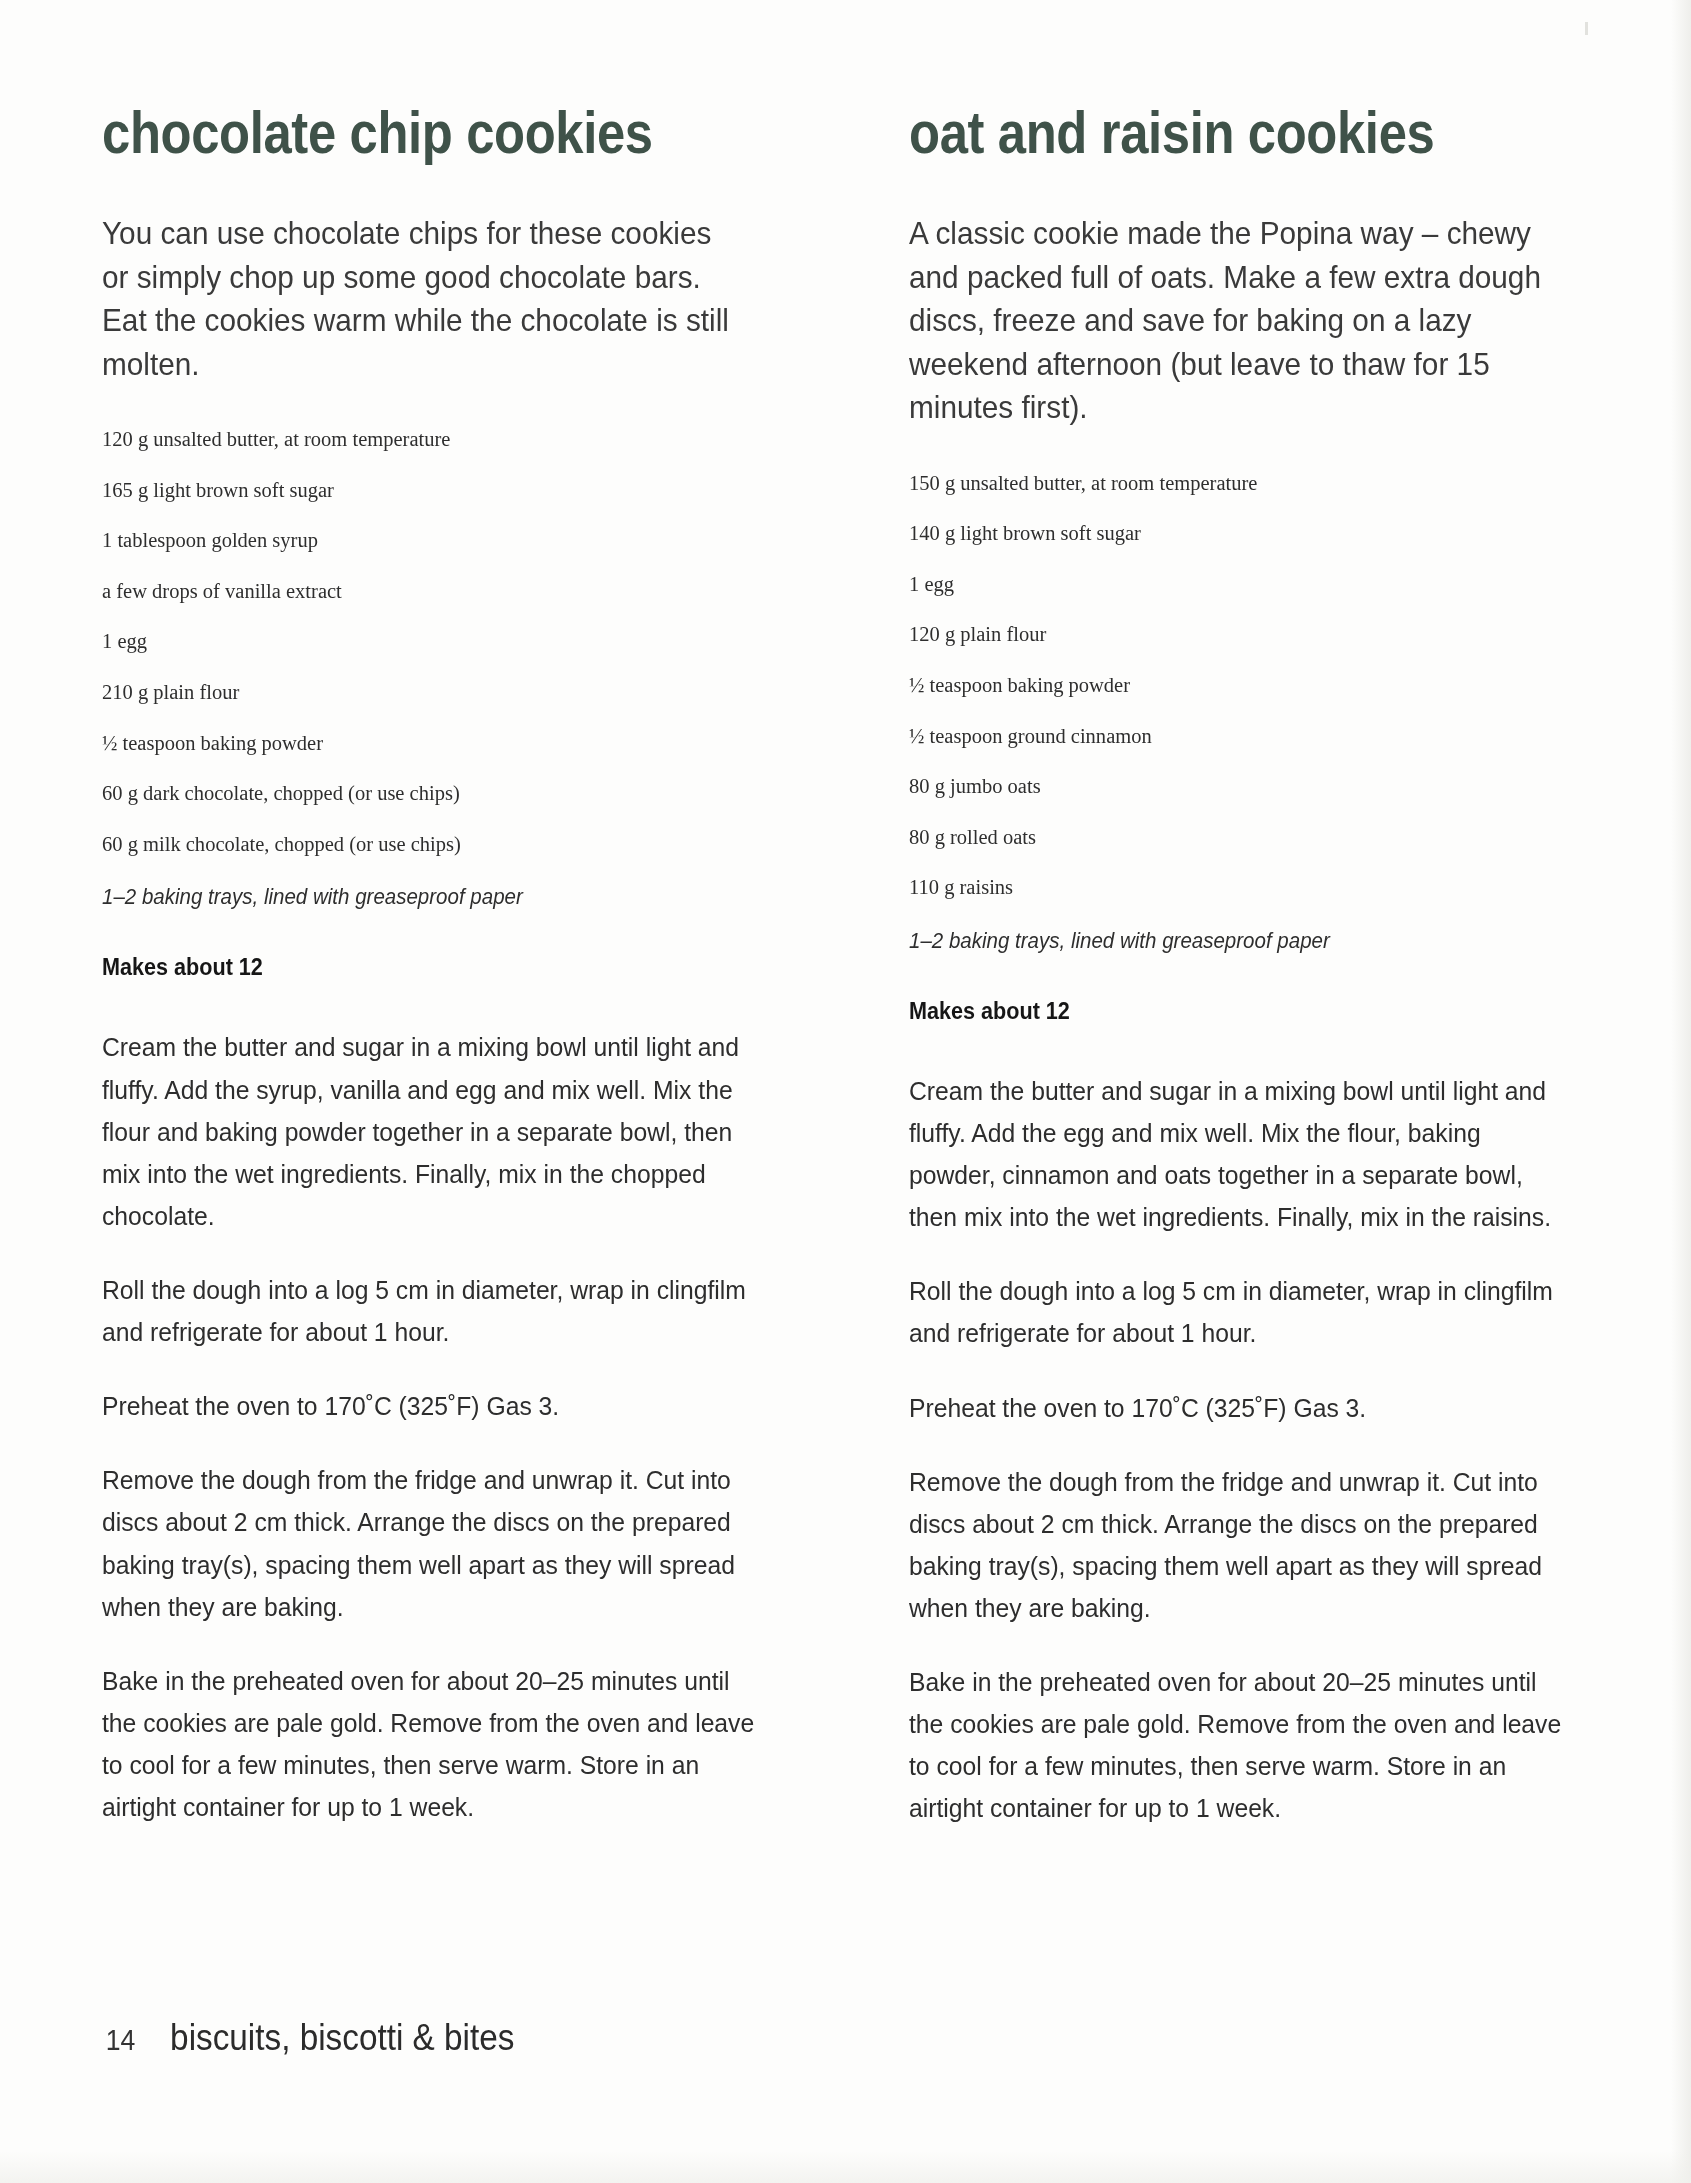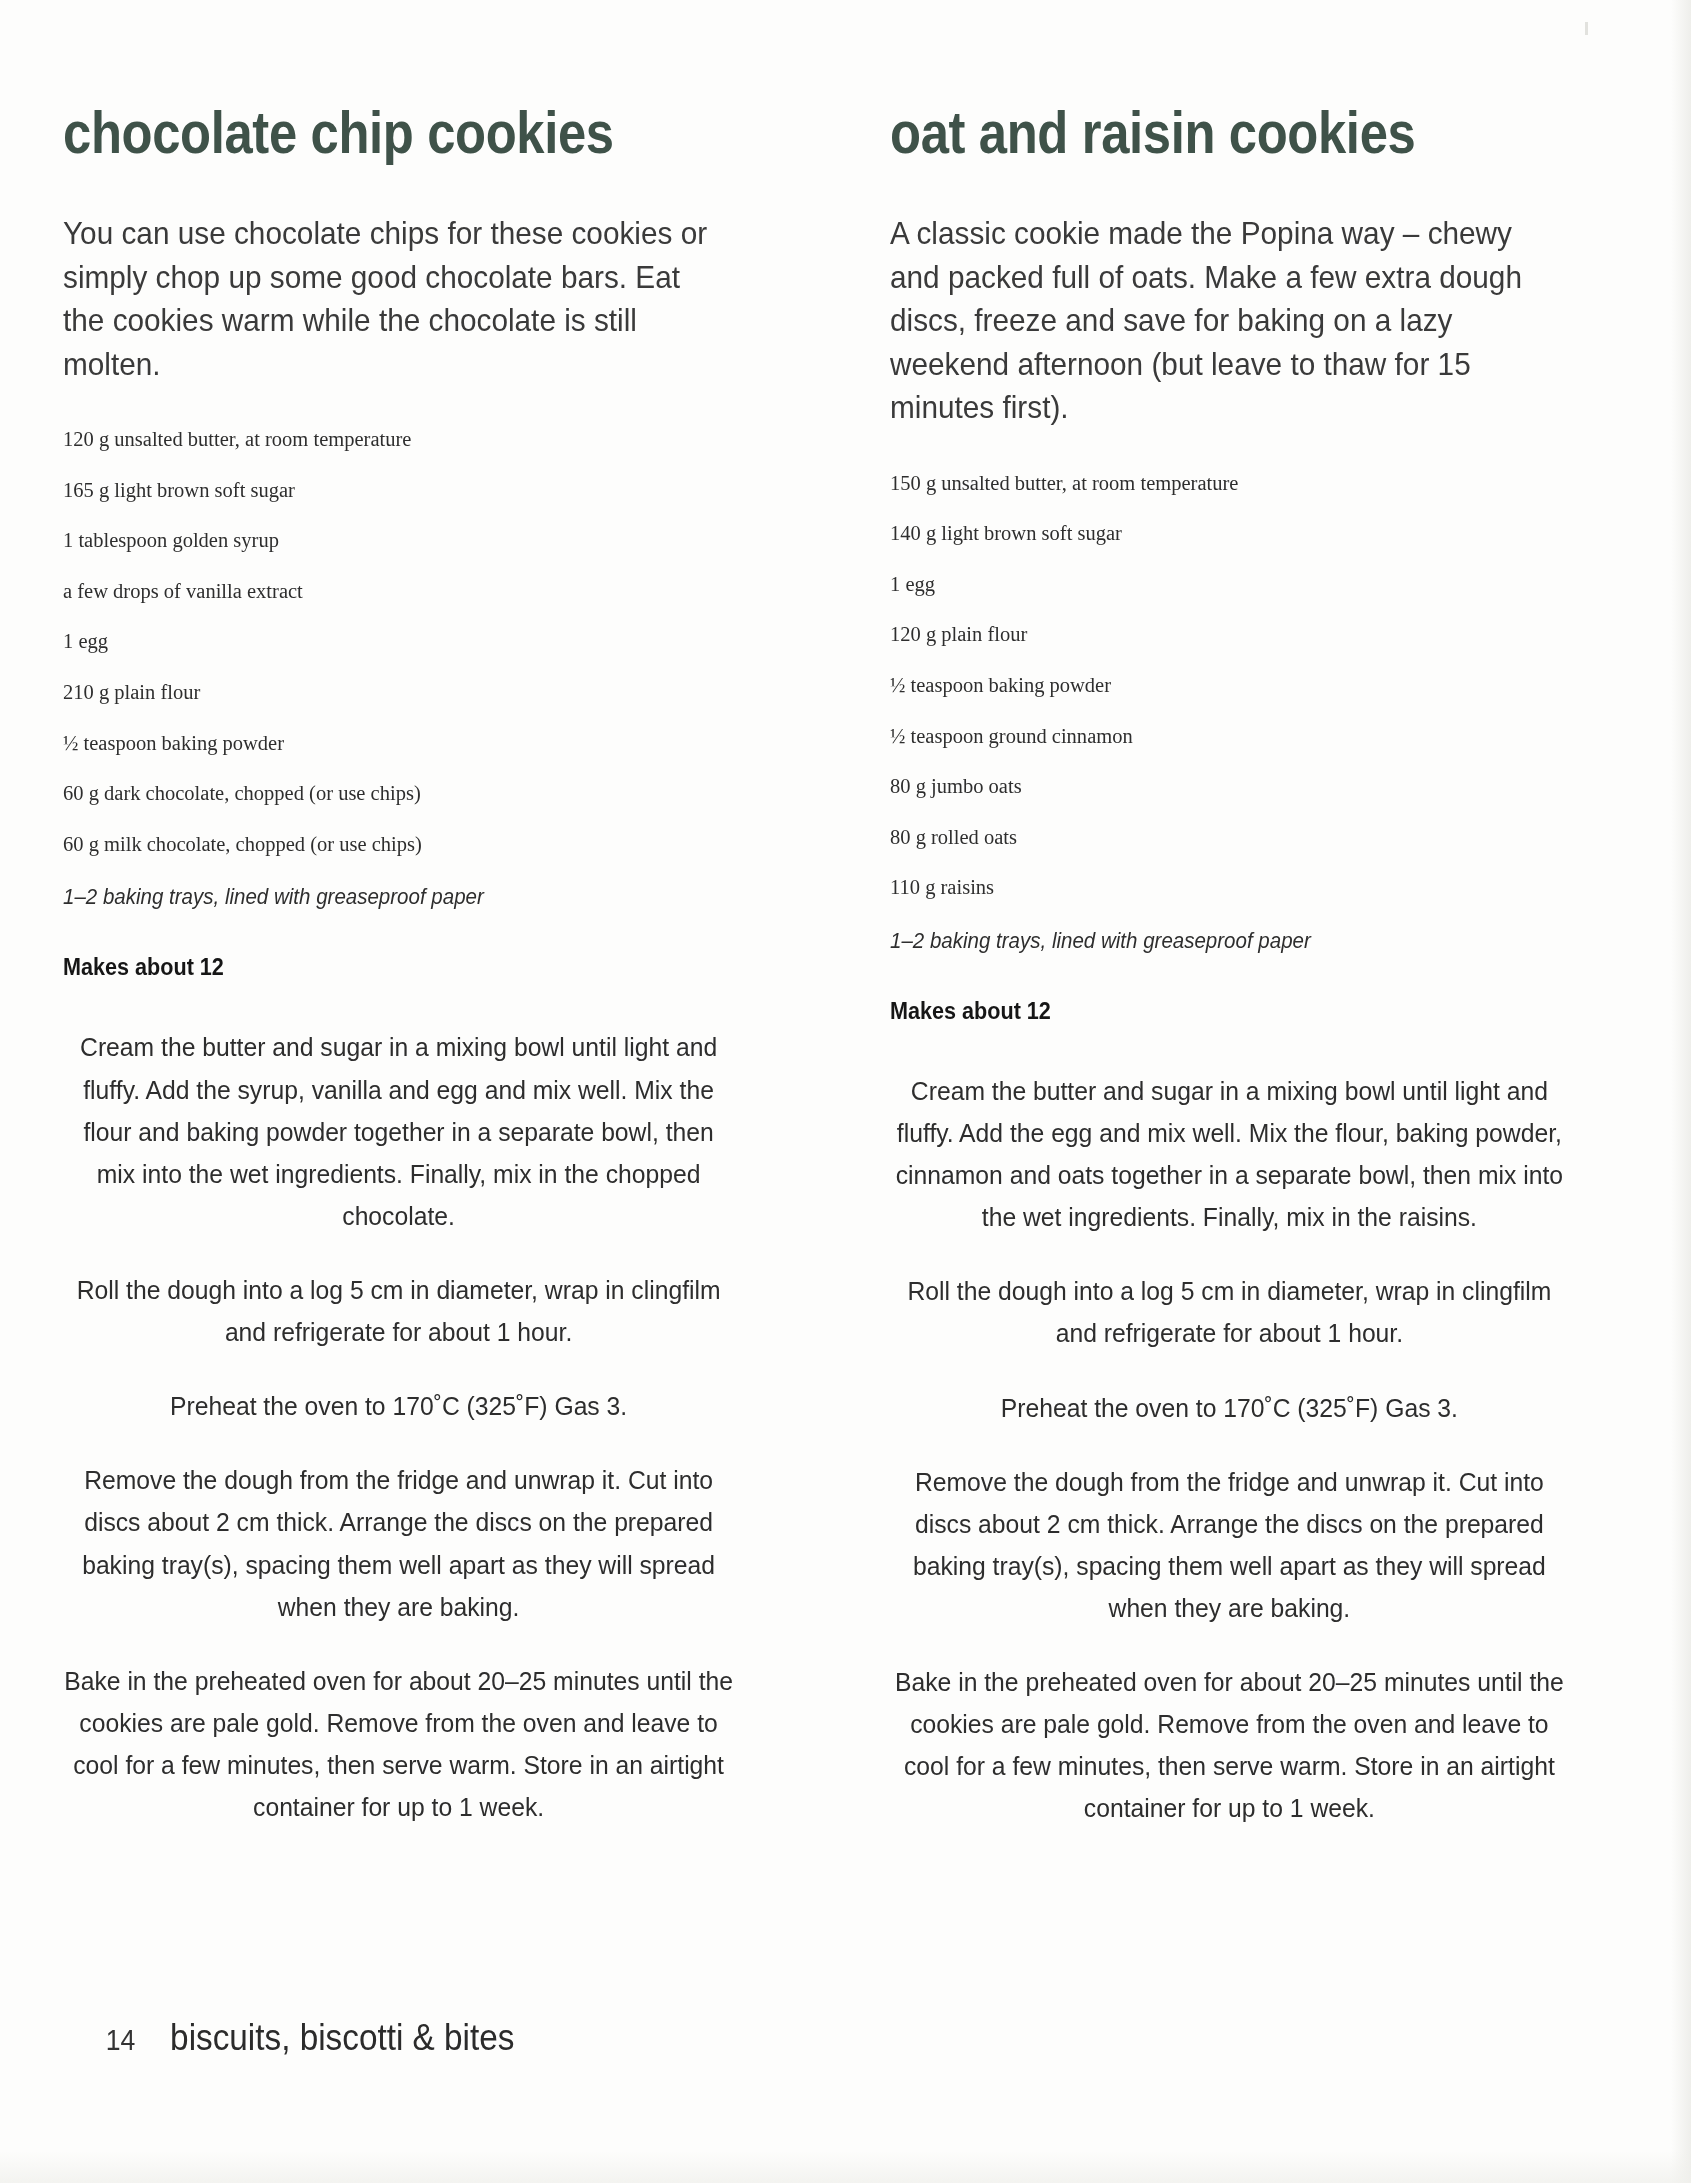--- a/index.html
+++ b/index.html
@@ -39,21 +39,21 @@
     pointer-events: none;
   }
 
   .columns {
     position: absolute;
     top: 0; left: 0;
     width: 1692px;
     height: 2183px;
     display: flex;
     box-sizing: border-box;
-    padding: 104px 88px 0 63px;
+    padding: 104px 88px 0 102px;
     gap: 24px;
   }
   .col {
     box-sizing: border-box;
   }
   .col-left  { width: 758px; padding-right: 48px; }
   .col-right { width: 766px; padding-left: 48px; }
 
   h1.recipe-title {
     font-family: "Liberation Sans Narrow", "Liberation Sans", sans-serif;
@@ -108,21 +108,20 @@
     font-size: 24px;
     font-weight: bold;
     color: #161616;
     margin: 43px 0 0 0;
     transform: scaleX(0.9);
     transform-origin: left center;
   }
 
   .method {
     margin-top: 45px;
-    text-align: center;
   }
   .method p {
     font-size: 26px;
     line-height: 1.62;
     color: #2d2d2d;
     margin: 0 0 32px 0;
     transform: scaleX(0.95);
     transform-origin: left top;
     font-weight: 300;
   }

